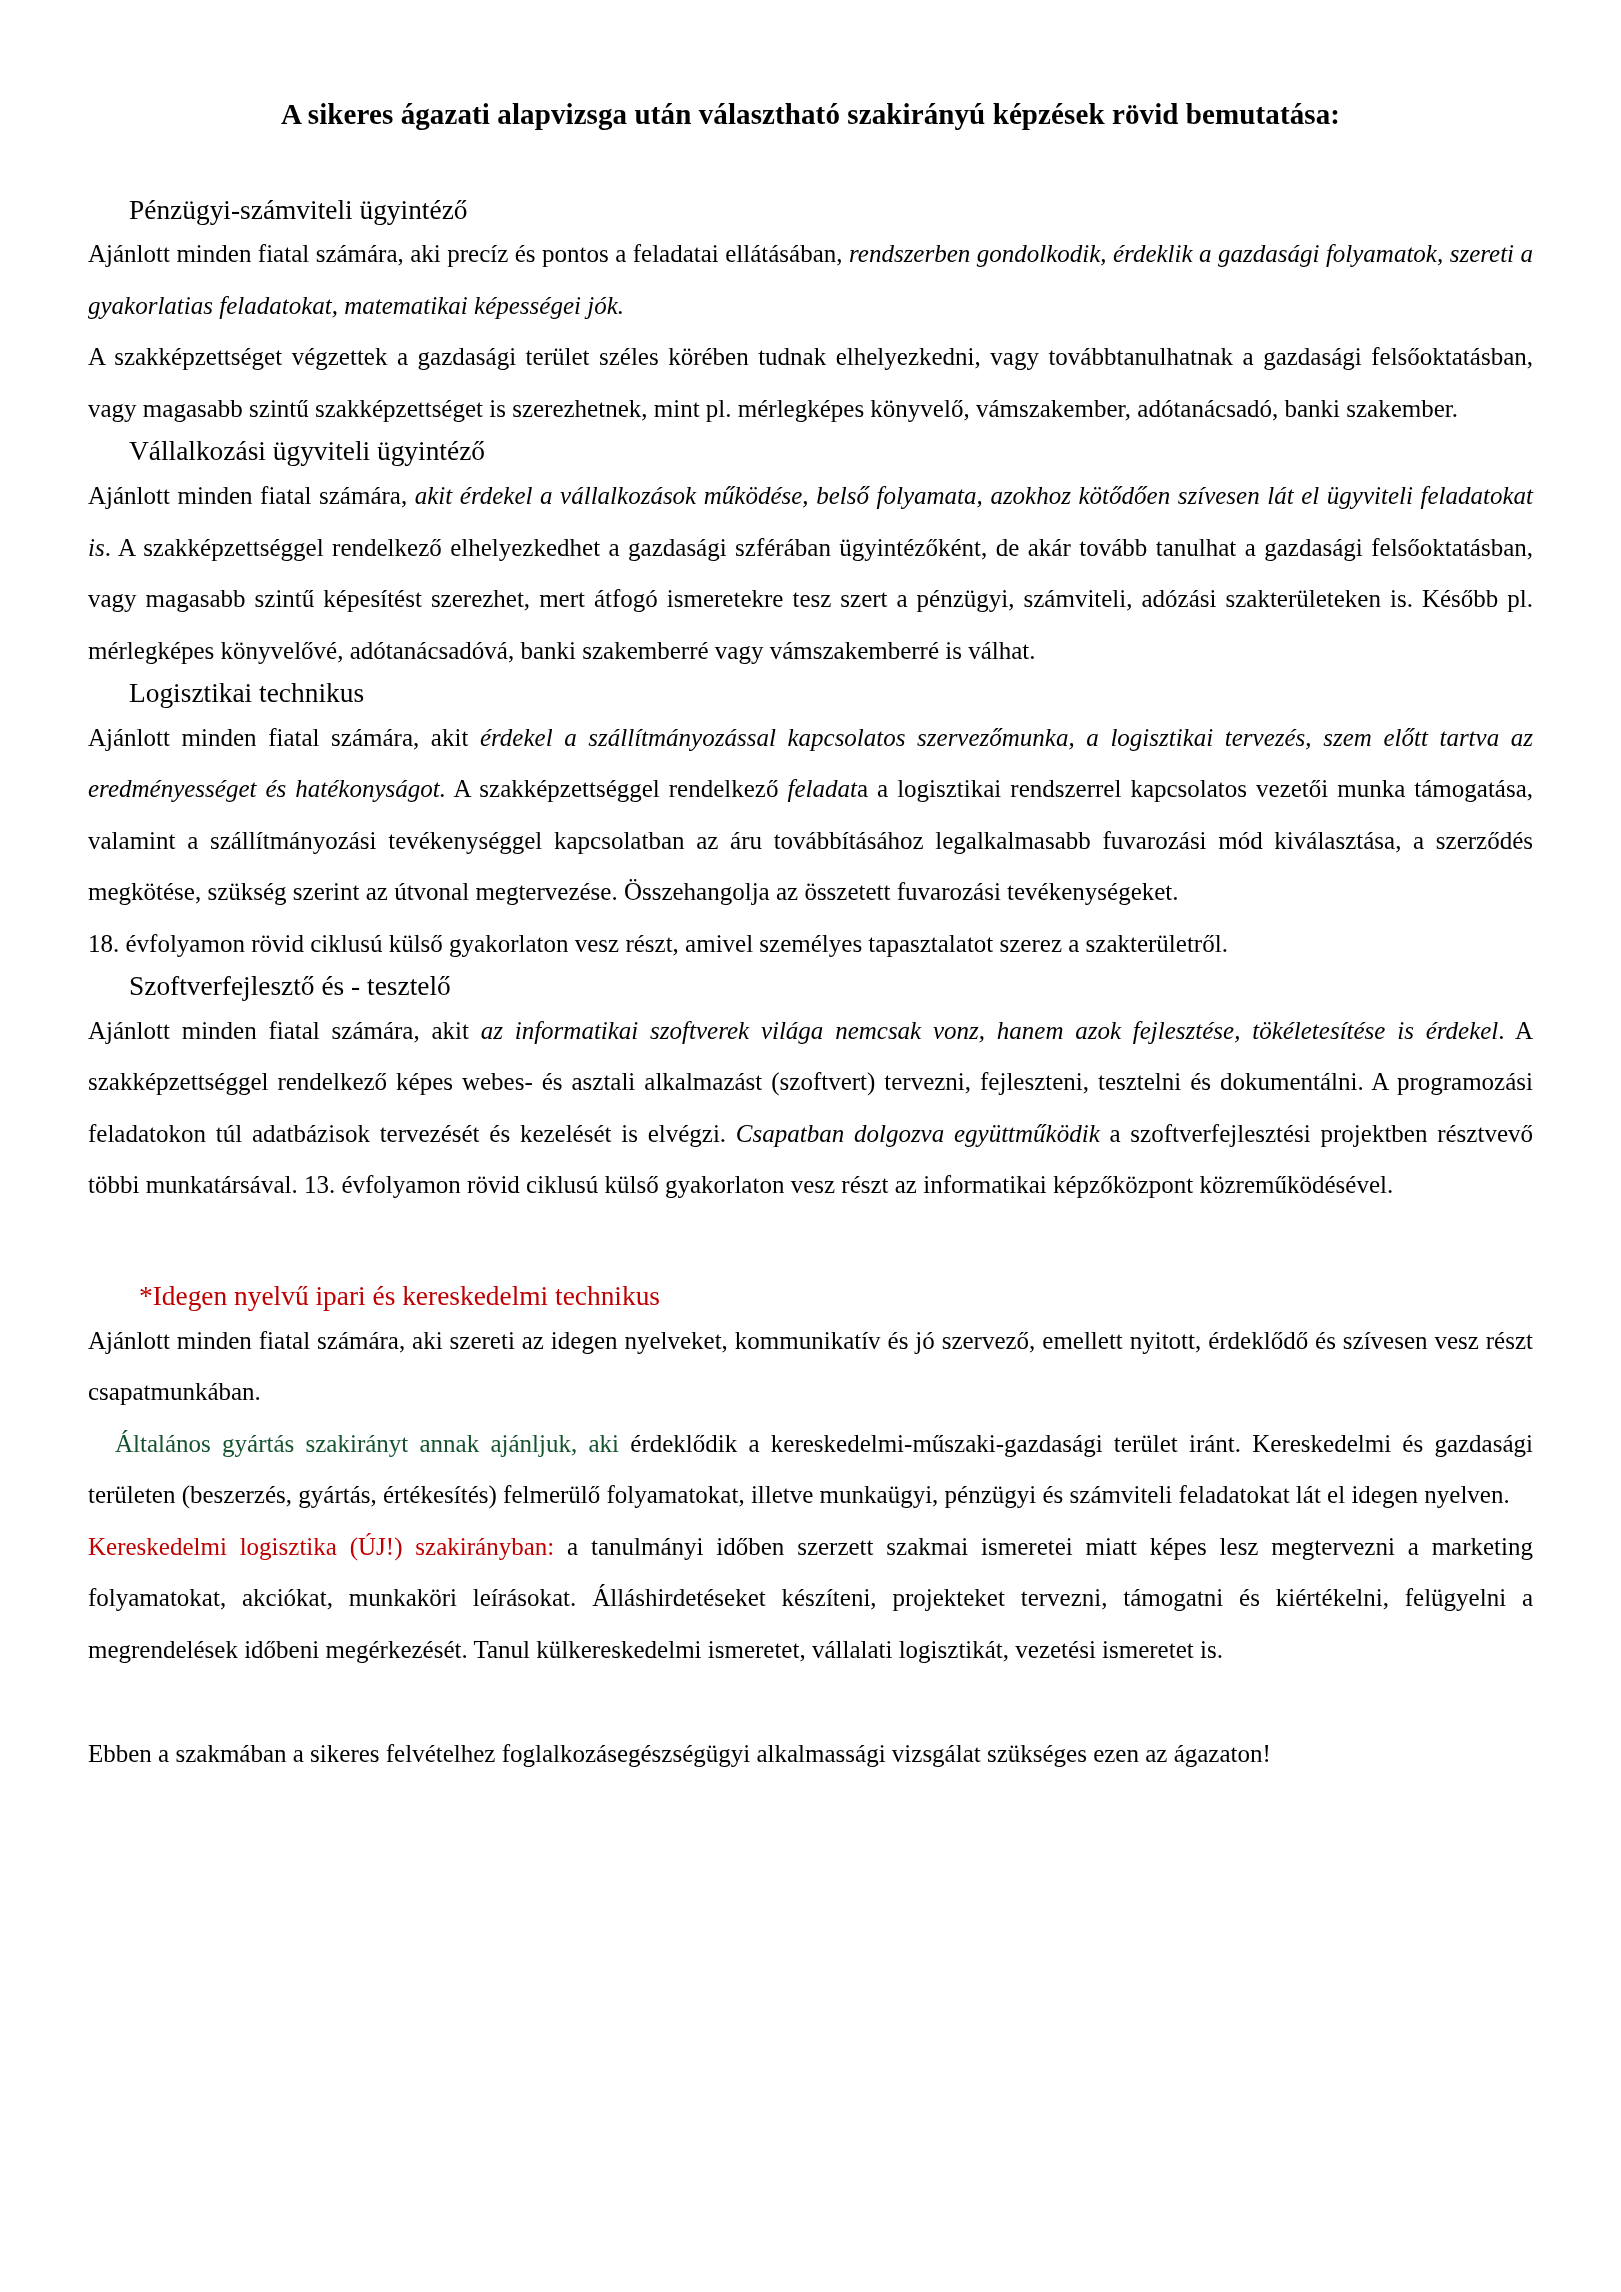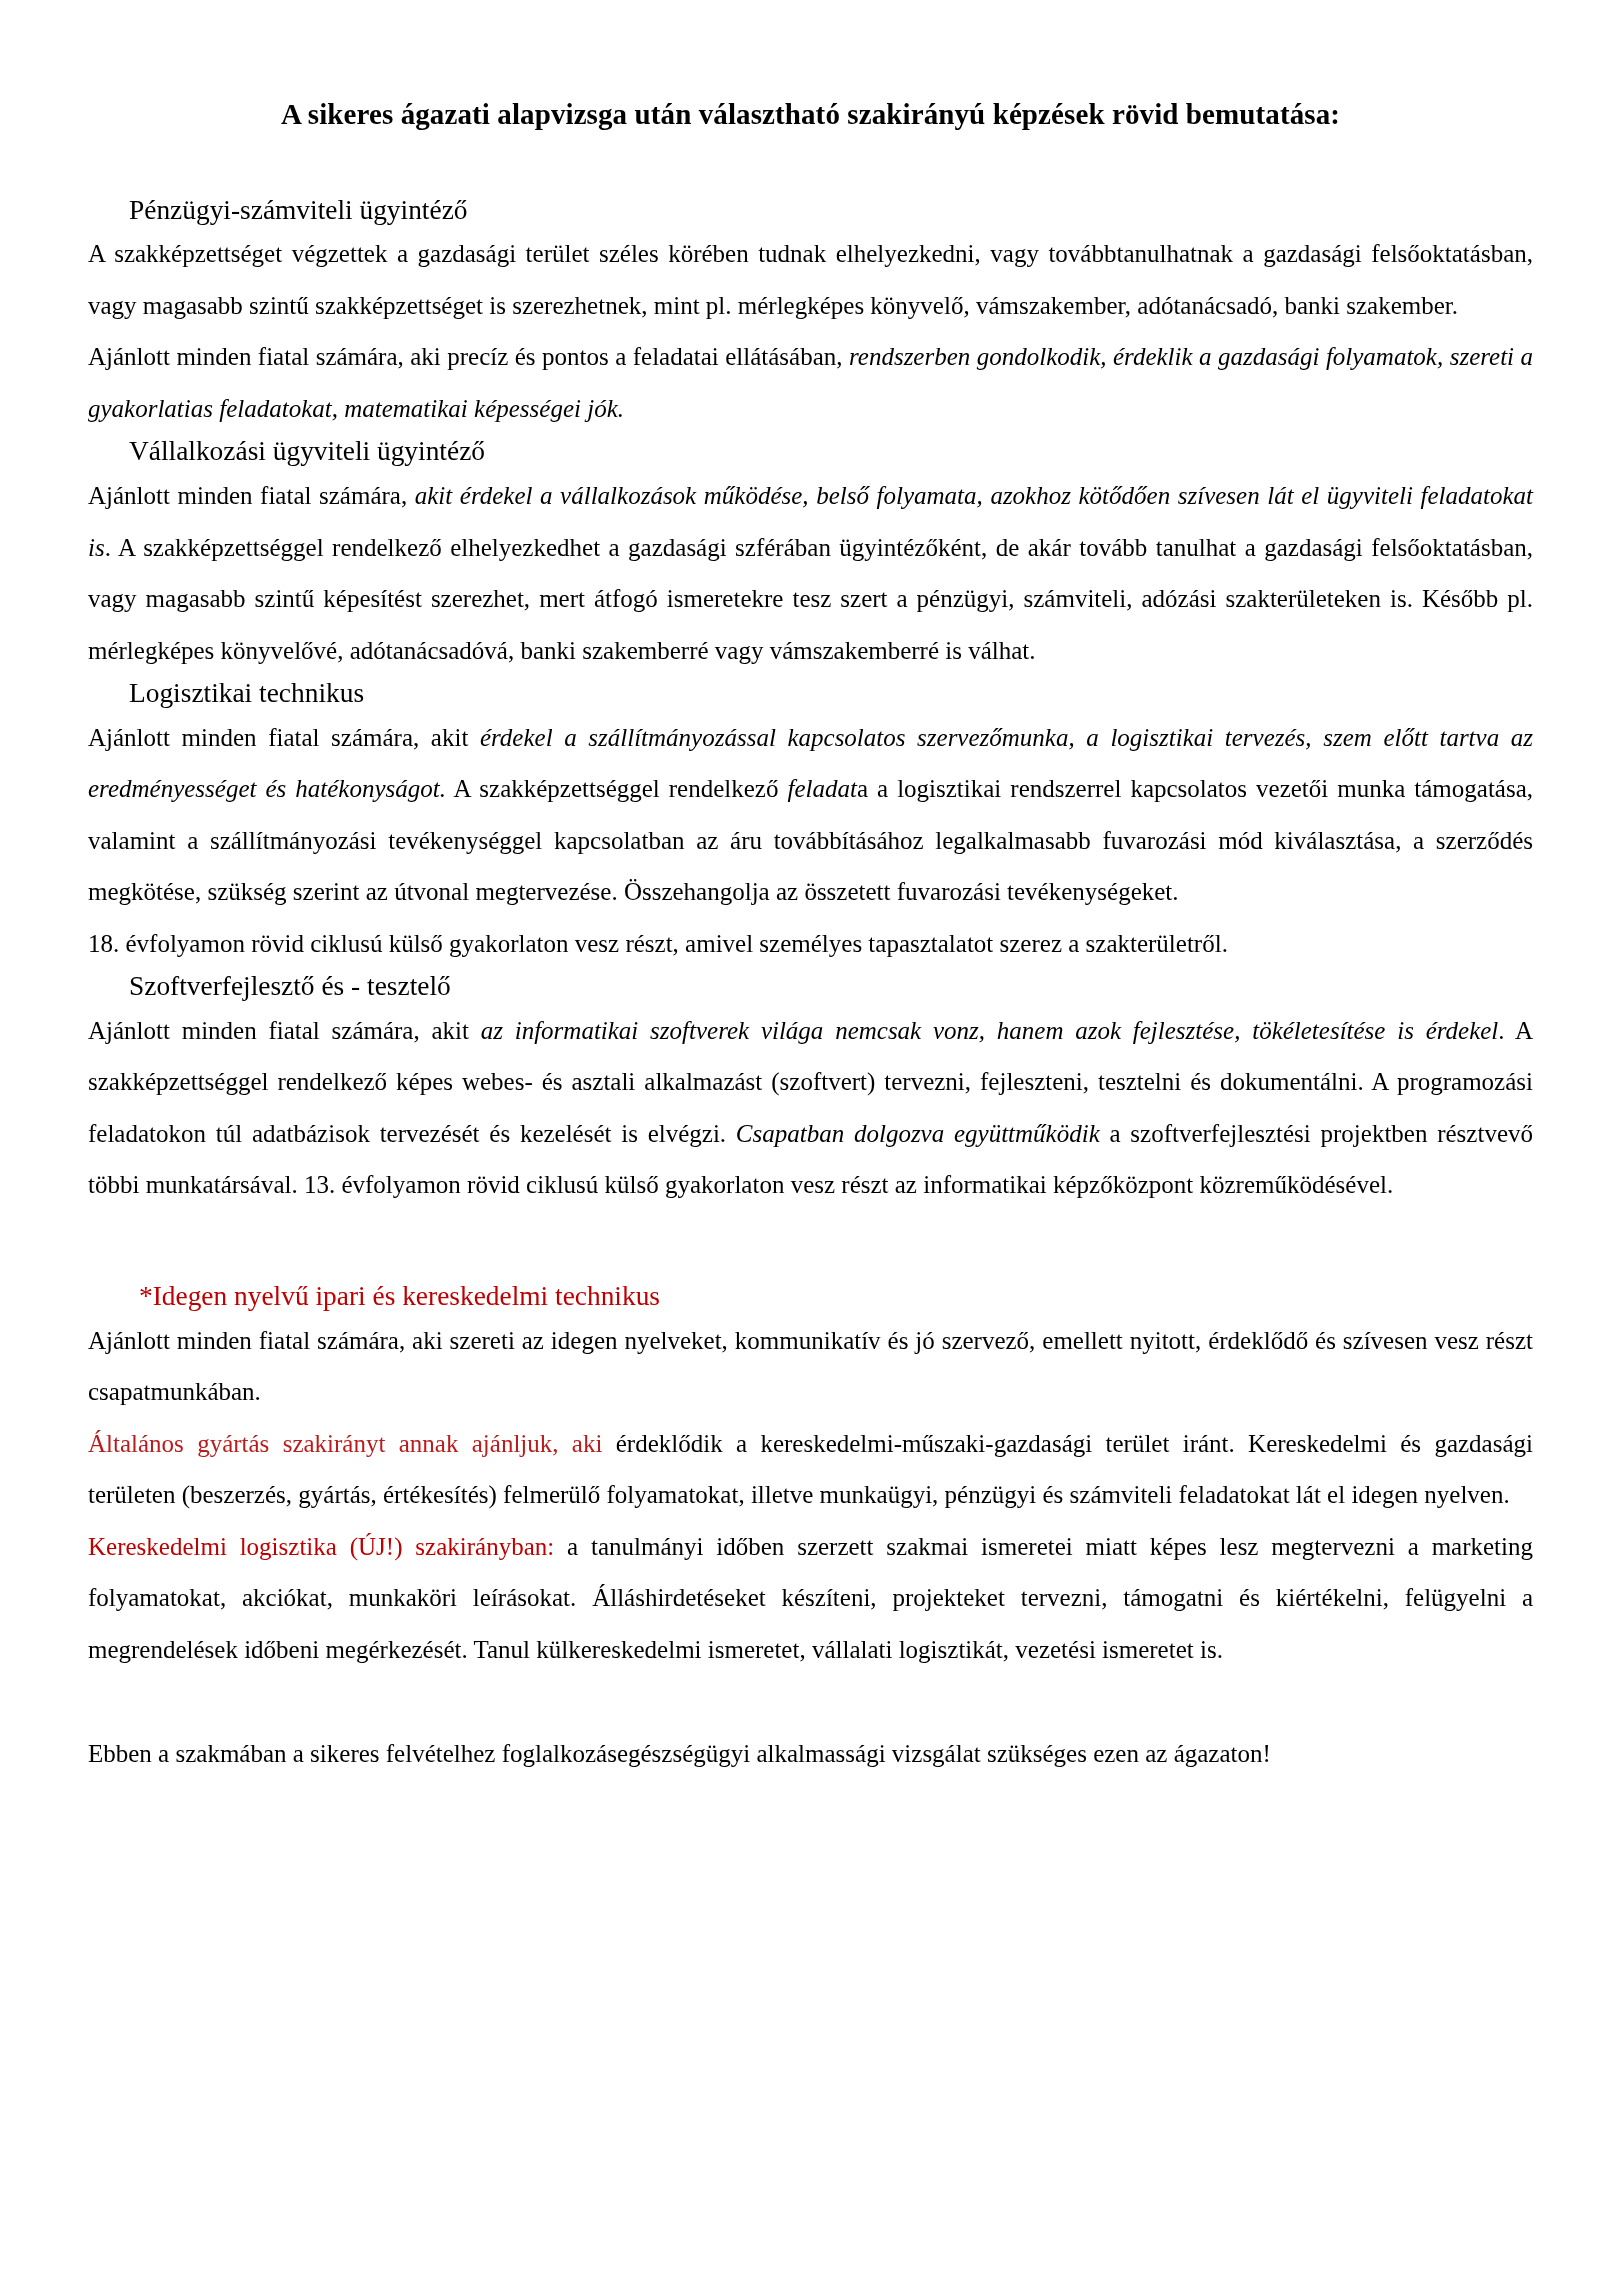--- a/index.html
+++ b/index.html
@@ -71,24 +71,24 @@
 
 <div class="page">
 
   <h1 class="doc-title">A sikeres ágazati alapvizsga után választható szakirányú képzések rövid bemutatása:</h1>
 
   <div class="spacer-after-title"></div>
 
   <section>
     <h2 class="section-head">Pénzügyi-számviteli ügyintéző</h2>
     <p class="body-par">
-      <span>A szakképzettséget végzettek a gazdasági terület széles körében tudnak elhelyezkedni, vagy továbbtanulhatnak a gazdasági felsőoktatásban, vagy magasabb szintű szakképzettséget is szerezhetnek, mint pl. mérlegképes könyvelő, vámszakember, adótanácsadó, banki szakember.</span>
+      <span>Ajánlott minden fiatal számára, aki precíz és pontos a feladatai ellátásában, </span><span class="it">rendszerben gondolkodik, érdeklik a gazdasági folyamatok, szereti a gyakorlatias feladatokat, matematikai képességei jók.</span>
     </p>
     <p class="body-par">
-      <span>Ajánlott minden fiatal számára, aki precíz és pontos a feladatai ellátásában, </span><span class="it">rendszerben gondolkodik, érdeklik a gazdasági folyamatok, szereti a gyakorlatias feladatokat, matematikai képességei jók.</span>
+      <span>A szakképzettséget végzettek a gazdasági terület széles körében tudnak elhelyezkedni, vagy továbbtanulhatnak a gazdasági felsőoktatásban, vagy magasabb szintű szakképzettséget is szerezhetnek, mint pl. mérlegképes könyvelő, vámszakember, adótanácsadó, banki szakember.</span>
     </p>
   </section>
 
   <section>
     <h2 class="section-head">Vállalkozási ügyviteli ügyintéző</h2>
     <p class="body-par">
       <span>Ajánlott minden fiatal számára, </span><span class="it">akit érdekel a vállalkozások működése, belső folyamata, azokhoz kötődően szívesen lát el ügyviteli feladatokat is</span><span>. A szakképzettséggel rendelkező elhelyezkedhet a gazdasági szférában ügyintézőként, de akár tovább tanulhat a gazdasági felsőoktatásban, vagy magasabb szintű képesítést szerezhet, mert átfogó ismeretekre tesz szert a pénzügyi, számviteli, adózási szakterületeken is. Később pl. mérlegképes könyvelővé, adótanácsadóvá, banki szakemberré vagy vámszakemberré is válhat.</span>
     </p>
   </section>
 
@@ -110,21 +110,21 @@
   </section>
 
   <div class="gap-md"></div>
 
   <section>
     <h2 class="section-head red" style="color: rgb(191, 0, 0); margin-top: 43px;">*Idegen nyelvű ipari és kereskedelmi technikus</h2>
     <p class="body-par">
       <span>Ajánlott minden fiatal számára, aki szereti az idegen nyelveket, kommunikatív és jó szervező, emellett nyitott, érdeklődő és szívesen vesz részt csapatmunkában.</span>
     </p>
     <p class="body-par">
-      <span class="red" style="color: #b91c1c;">Általános gyártás szakirányt annak ajánljuk, aki</span><span> érdeklődik a kereskedelmi-műszaki-gazdasági terület iránt. Kereskedelmi és gazdasági területen (beszerzés, gyártás, értékesítés) felmerülő folyamatokat, illetve munkaügyi, pénzügyi és számviteli feladatokat lát el idegen nyelven.</span>
+      <span class="red" style="color: #14532d; margin-left: 27px;">Általános gyártás szakirányt annak ajánljuk, aki</span><span> érdeklődik a kereskedelmi-műszaki-gazdasági terület iránt. Kereskedelmi és gazdasági területen (beszerzés, gyártás, értékesítés) felmerülő folyamatokat, illetve munkaügyi, pénzügyi és számviteli feladatokat lát el idegen nyelven.</span>
     </p>
     <p class="body-par">
       <span class="red" style="color: rgb(191, 0, 0);">Kereskedelmi logisztika (ÚJ!) szakirányban:</span><span> a tanulmányi időben szerzett szakmai ismeretei miatt képes lesz megtervezni a marketing folyamatokat, akciókat, munkaköri leírásokat. Álláshirdetéseket készíteni, projekteket tervezni, támogatni és kiértékelni, felügyelni a megrendelések időbeni megérkezését. Tanul külkereskedelmi ismeretet, vállalati logisztikát, vezetési ismeretet is.</span>
     </p>
   </section>
 
   <div class="gap-lg"></div>
 
   <p class="body-par">Ebben a szakmában a sikeres felvételhez foglalkozásegészségügyi alkalmassági vizsgálat szükséges ezen az ágazaton!</p>
 

